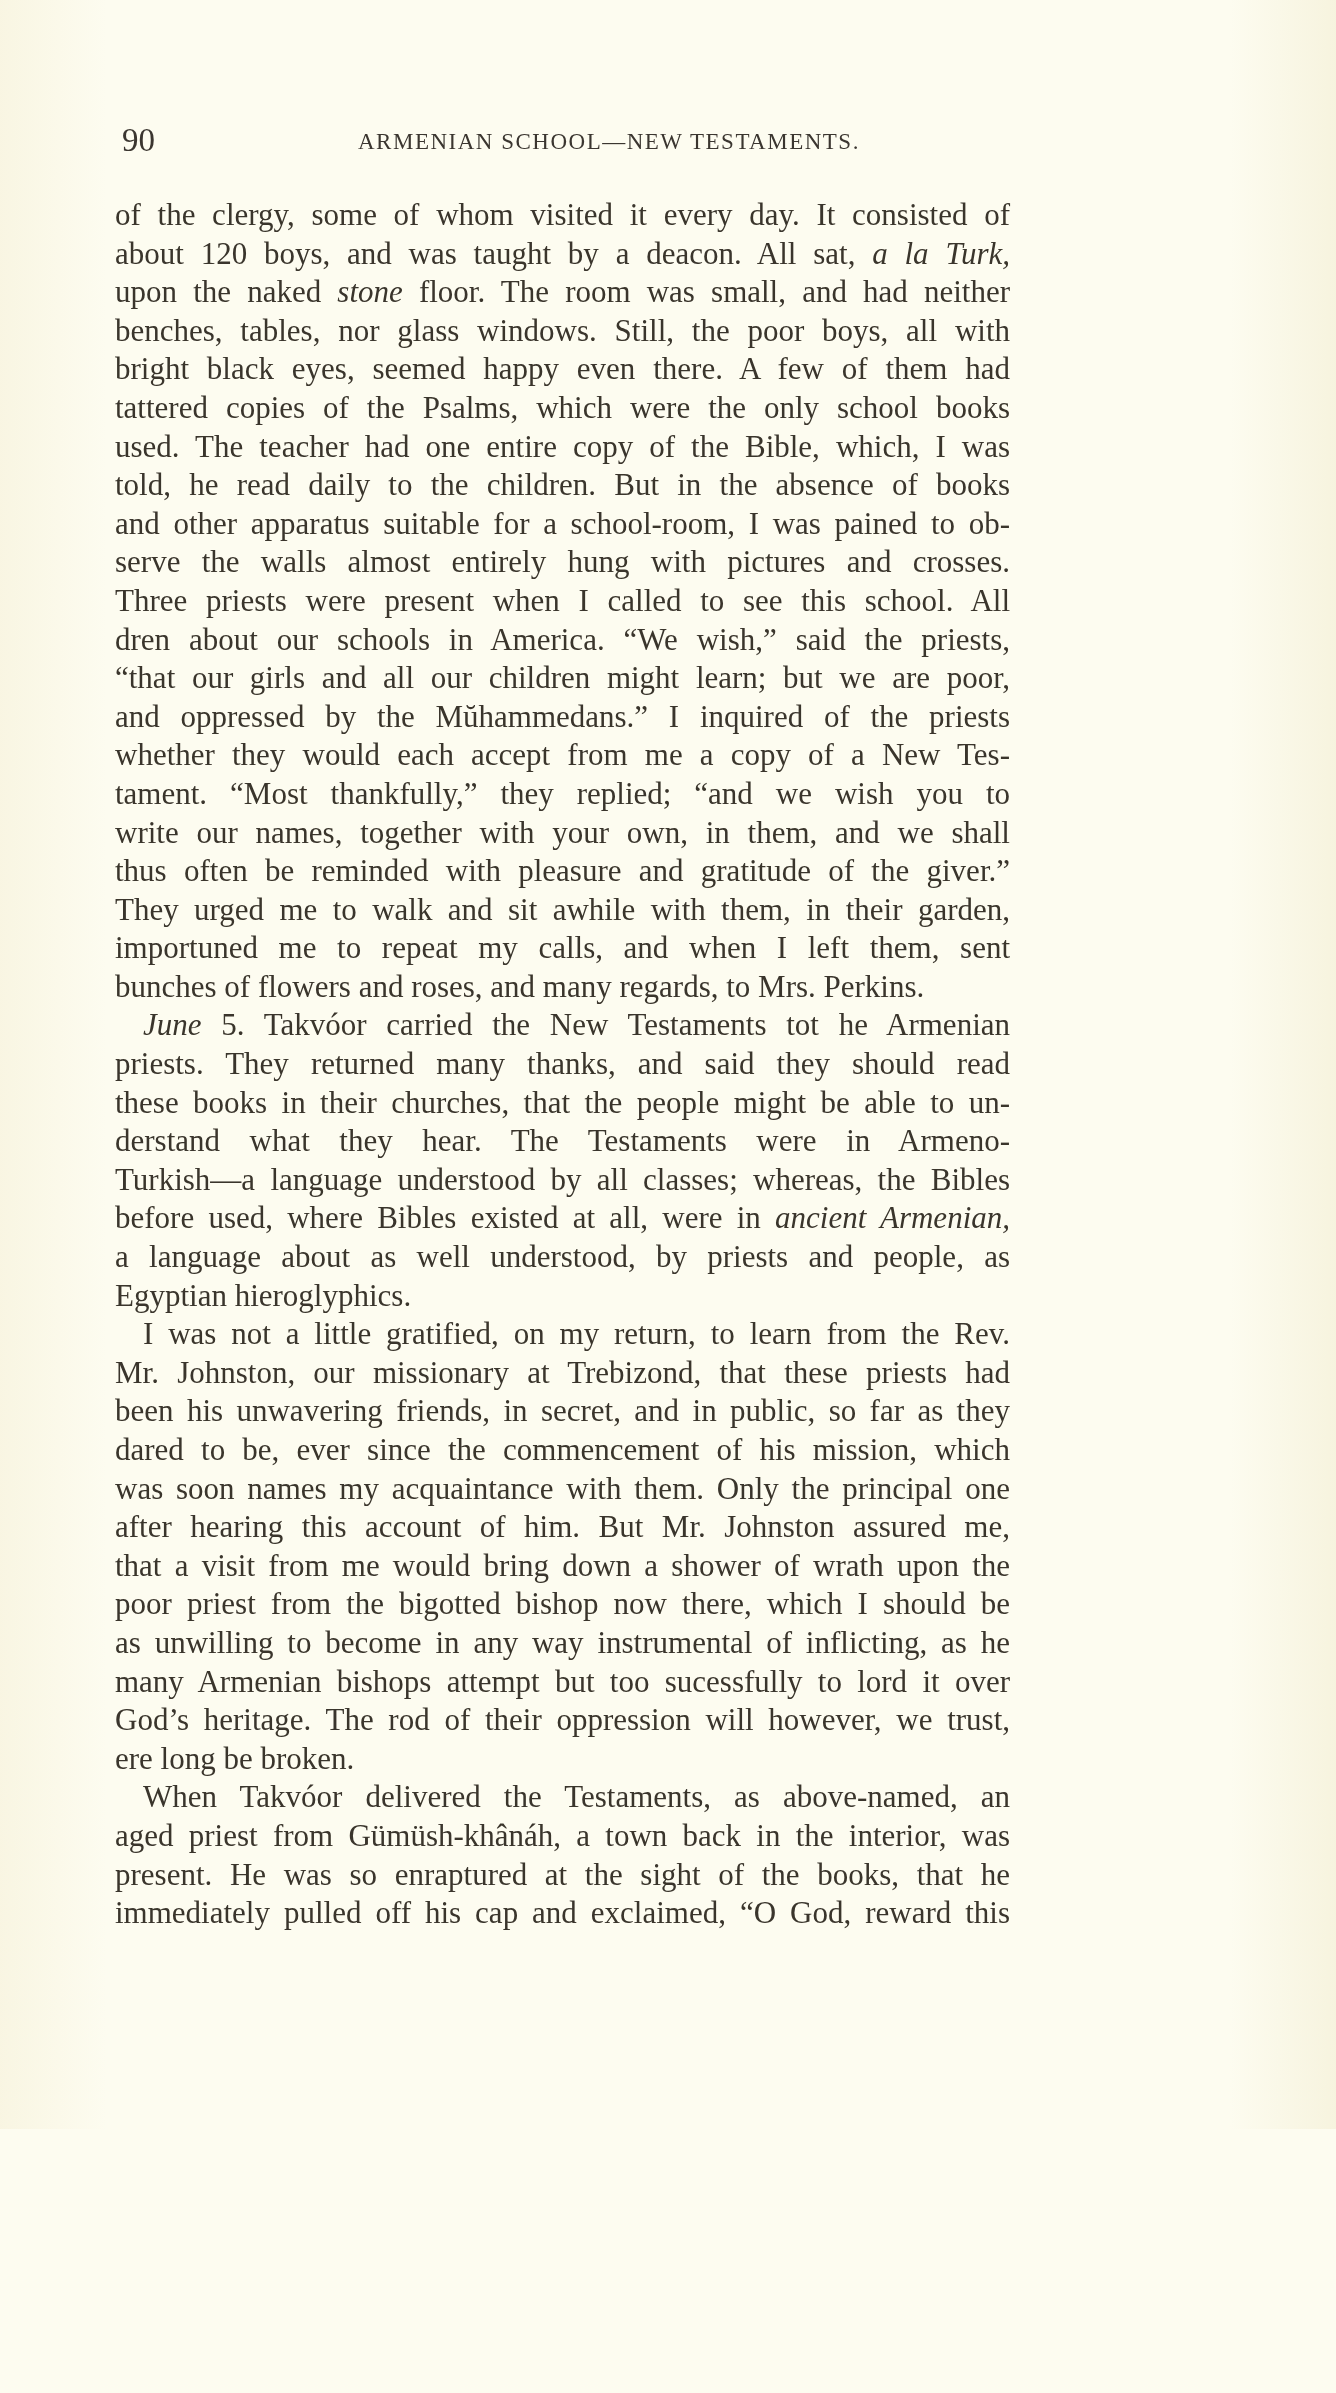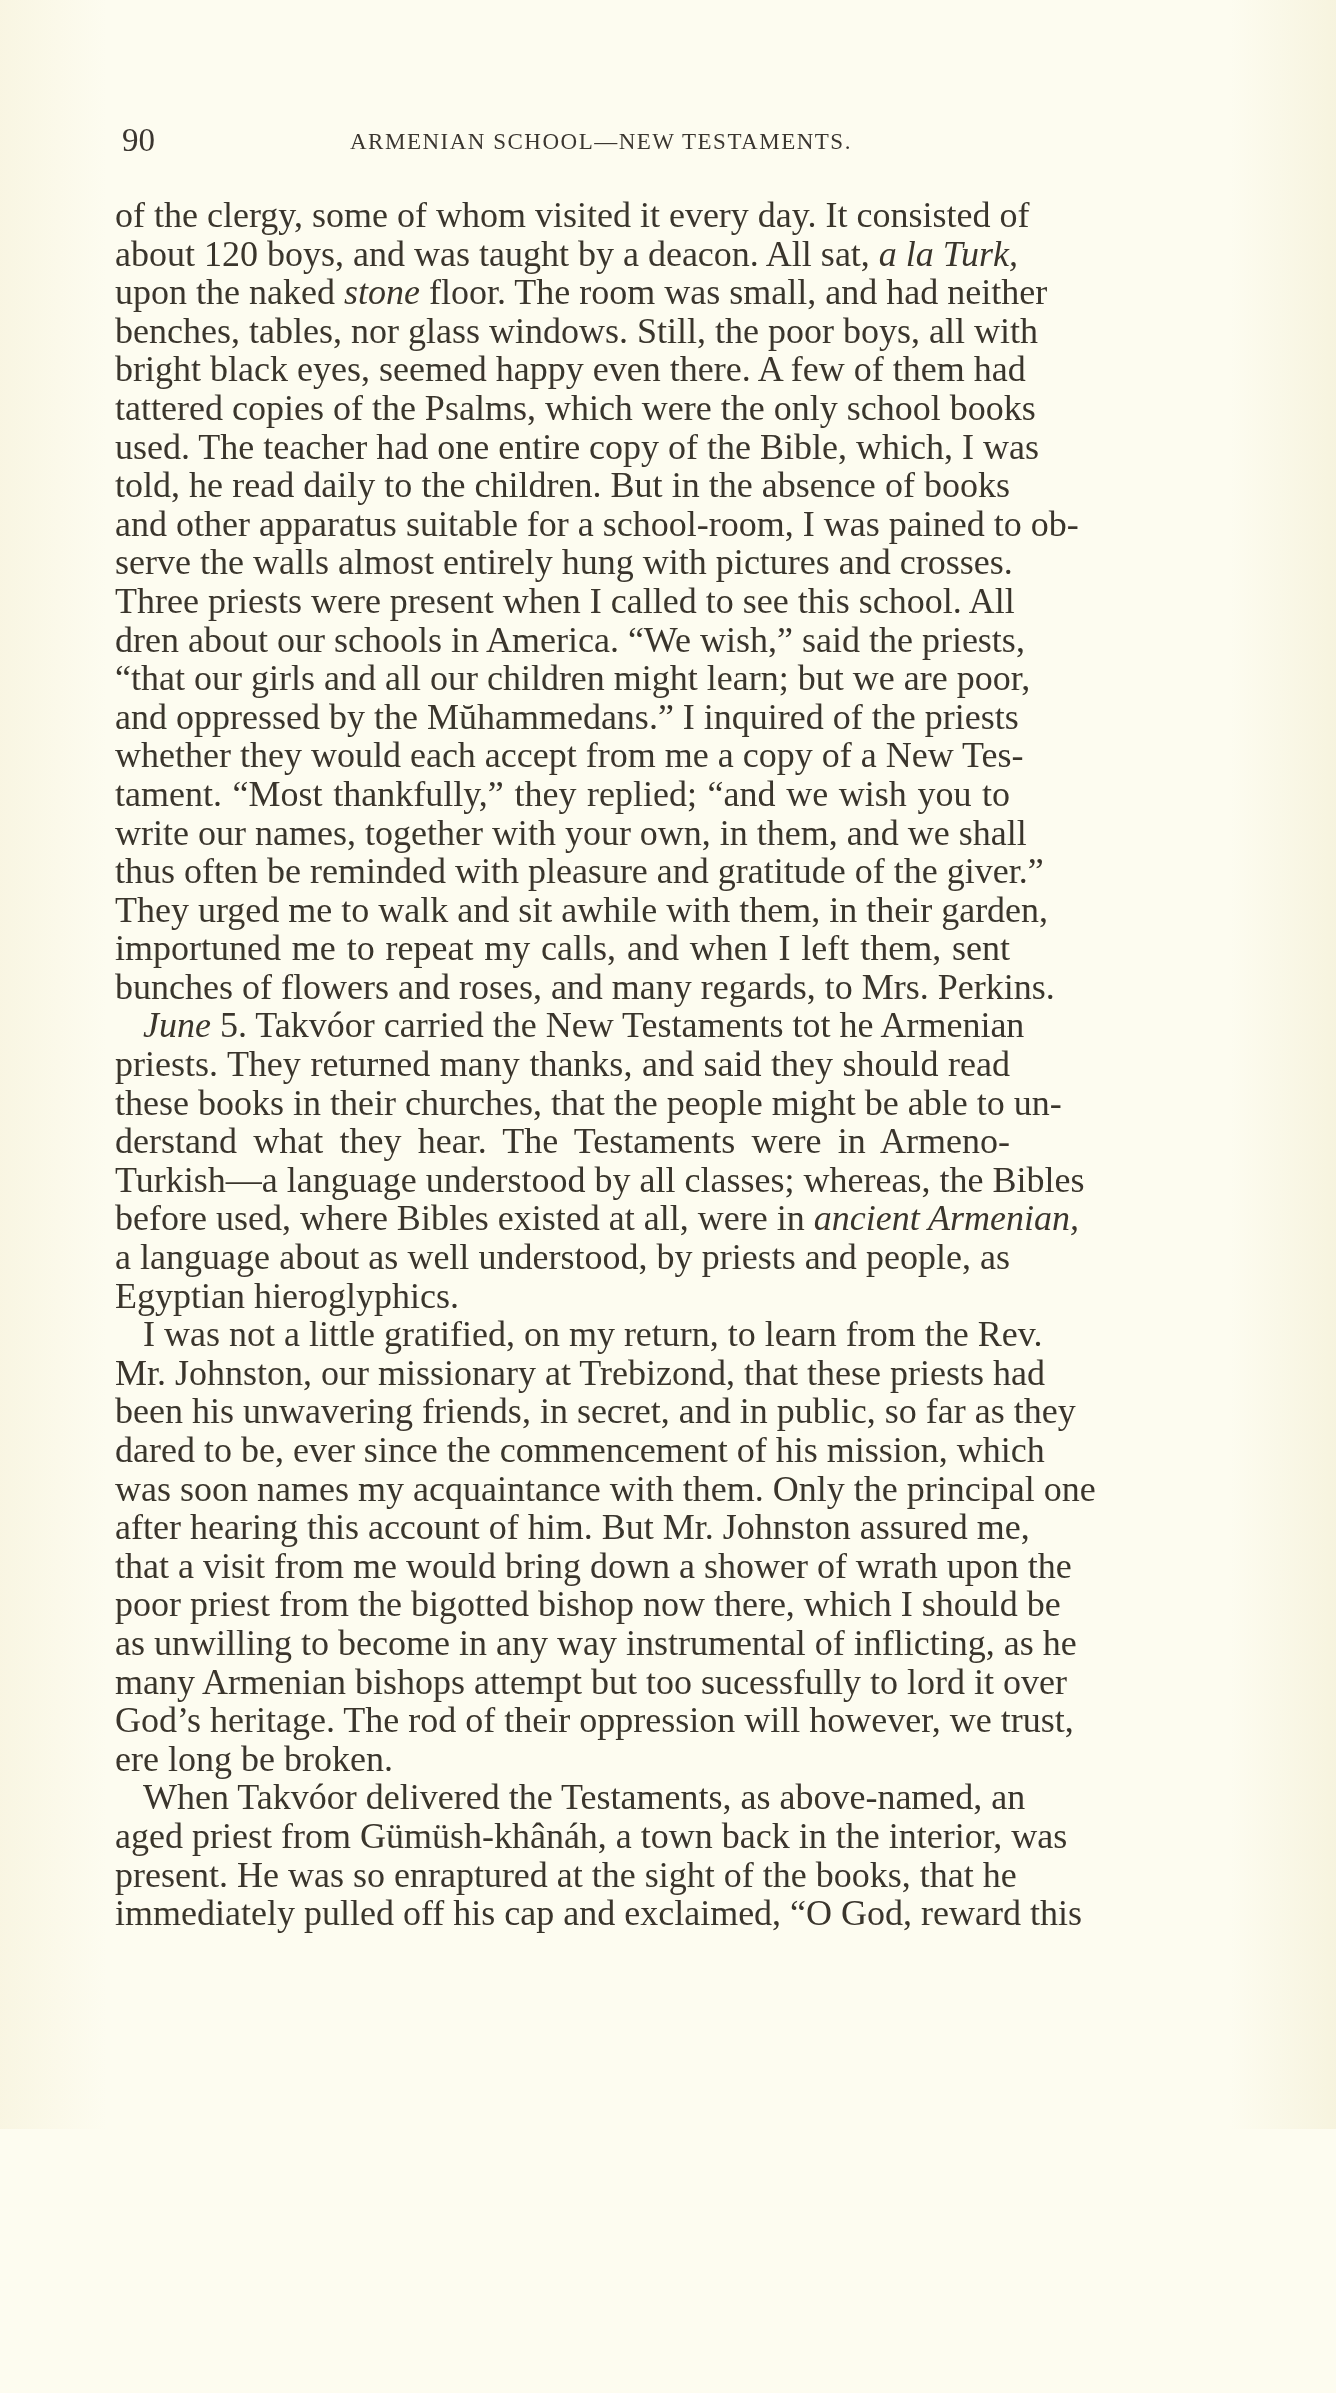--- a/index.html
+++ b/index.html
@@ -29,38 +29,38 @@
     .page-number {
       position: absolute;
       left: 0;
       top: 0;
       font-size: 33px;
       line-height: 40px;
       color: #3b3630;
     }
     .running-head {
       position: absolute;
-      left: 228px;
+      left: 236px;
       top: 6px;
       font-size: 23px;
       letter-spacing: 1.5px;
       line-height: 32px;
       color: #3b3630;
       white-space: nowrap;
     }
     .body-text {
       position: absolute;
       top: 196px;
       left: 115px;
       width: 895px;
     }
     .line {
       display: block;
       height: 38.6px;
-      font-size: 36px;
+      font-size: 31px;
       line-height: 38.6px;
       white-space: nowrap;
       text-align: justify;
       text-align-last: justify;
       color: #3a352c;
     }
     .line.last { text-align-last: left; }
     .line.indent { padding-left: 28px; box-sizing: border-box; }
     .it { font-style: italic; }
   </style>

